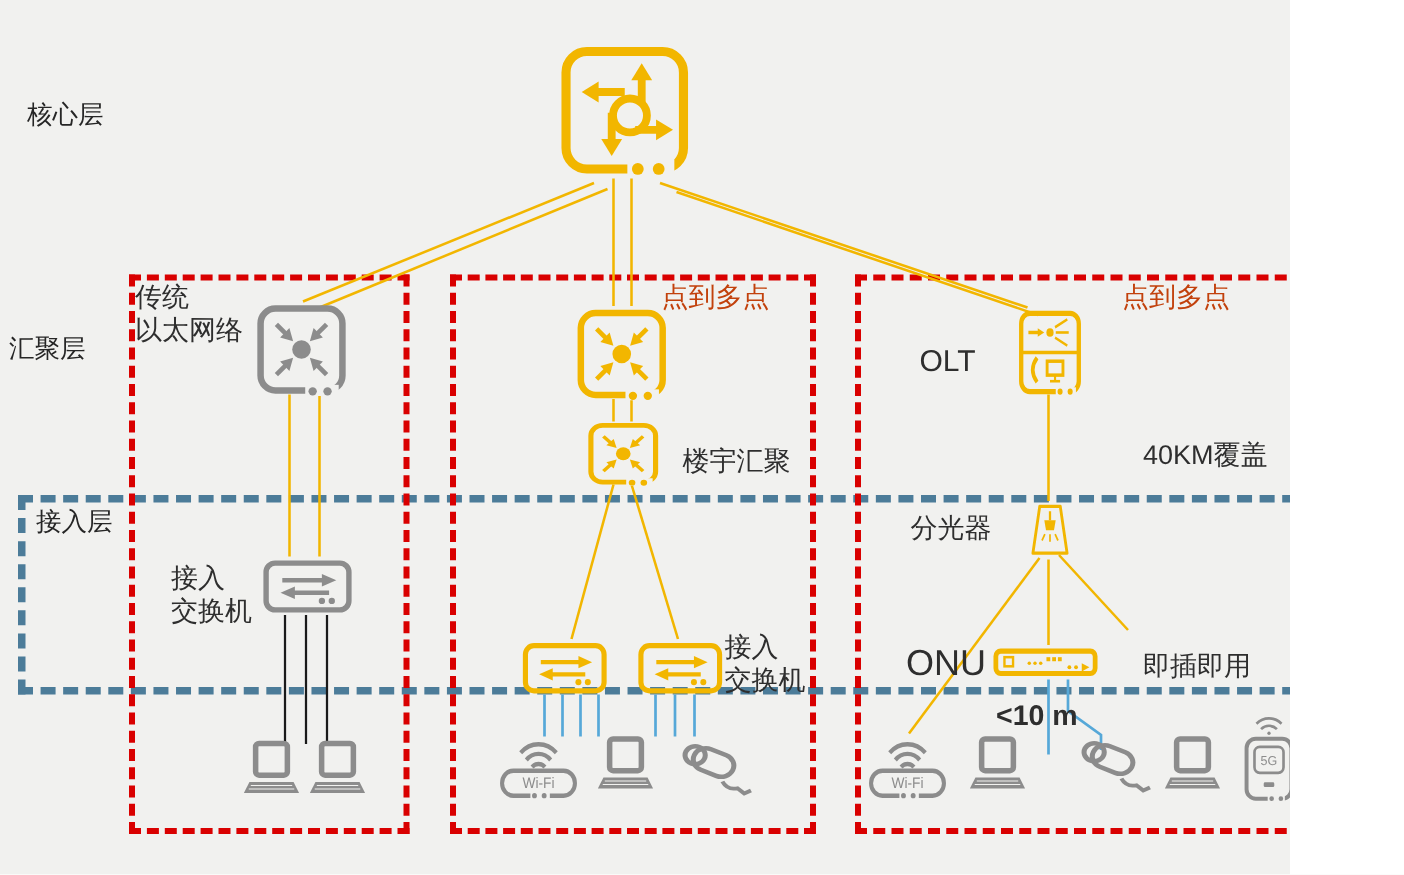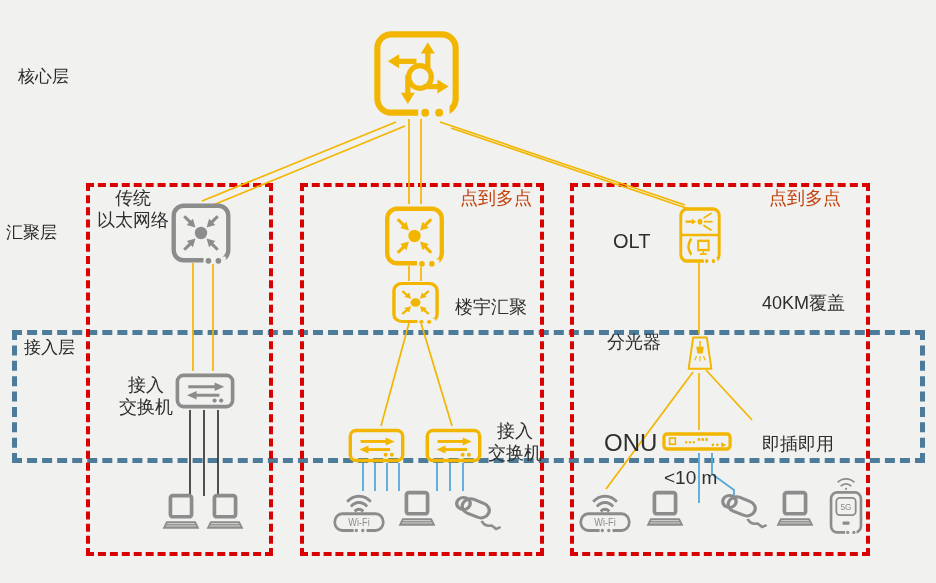--- a/index.html
+++ b/index.html
@@ -1,24 +1,24 @@
 <!DOCTYPE html>
 <html><head>
 <meta charset="utf-8">
 <style>
   html,body{margin:0;padding:0;background:#ffffff;}
   .canvas{
-    position:relative;width:936px;height:583px;background:#F1F1EF;
+    position:relative;width:860px;height:583px;background:#F1F1EF;
     font-family:"Liberation Sans","DejaVu Sans",sans-serif;overflow:hidden;
   }
   .lbl{position:absolute;color:#2e2e2e;font-size:18px;line-height:22px;white-space:nowrap;}
   .layer-lbl{font-size:17px;color:#262626;}
-  .center{text-align:center;white-space:normal;}
+  .center{text-align:left;white-space:normal;}
   .dark-red{color:#c2410c;}
-  .bold{font-weight:normal;}
+  .bold{font-weight:bold;}
   .zone-red{position:absolute;border:4px dashed #D90000;z-index:2;}
   .zone-blue{position:absolute;border:5px dashed #4C7C99;z-index:1;}
   .lines{position:absolute;left:0;top:0;z-index:3;pointer-events:none;}
   .icon{position:absolute;z-index:4;overflow:visible;}
   .yellow{color:#F2B600;}
   .gray{color:#8C8C8C;}
   .lbl{z-index:5;}
 </style>
 </head>
 <body>
@@ -248,21 +248,21 @@
     </svg>
 
   <div class="lbl" style="left:613px;top:230px;font-size:20px">OLT</div>
   <svg class="icon yellow" style="left:676px;top:206px" width="48" height="58" viewBox="0 0 100 100" preserveAspectRatio="none">
       <use href="#ic-olt"></use>
     </svg>
   <div class="lbl center dark-red" style="left:748px;top:187px;width:114px">
     <div>点到多点</div>
   </div>
   <div class="lbl" style="left:762px;top:292px">40KM覆盖</div>
-  <div class="lbl" style="left:607px;top:331px">分光器</div>
+  <div class="lbl" style="left:607px;top:341px">分光器</div>
   <svg class="icon yellow" style="left:681px;top:335px" width="38" height="38" viewBox="0 0 100 90" preserveAspectRatio="none">
       <use href="#ic-splitter"></use>
     </svg>
   <div class="lbl" style="left:604px;top:432px;font-size:24px">ONU</div>
   <svg class="icon yellow" style="left:662px;top:430px" width="70" height="23" viewBox="0 0 110 34" preserveAspectRatio="none">
       <use href="#ic-onu"></use>
     </svg>
   <div class="lbl" style="left:762px;top:433px">即插即用</div>
   <div class="lbl bold" style="left:664px;top:467px;font-size:19px">&lt;10 m</div>
 

